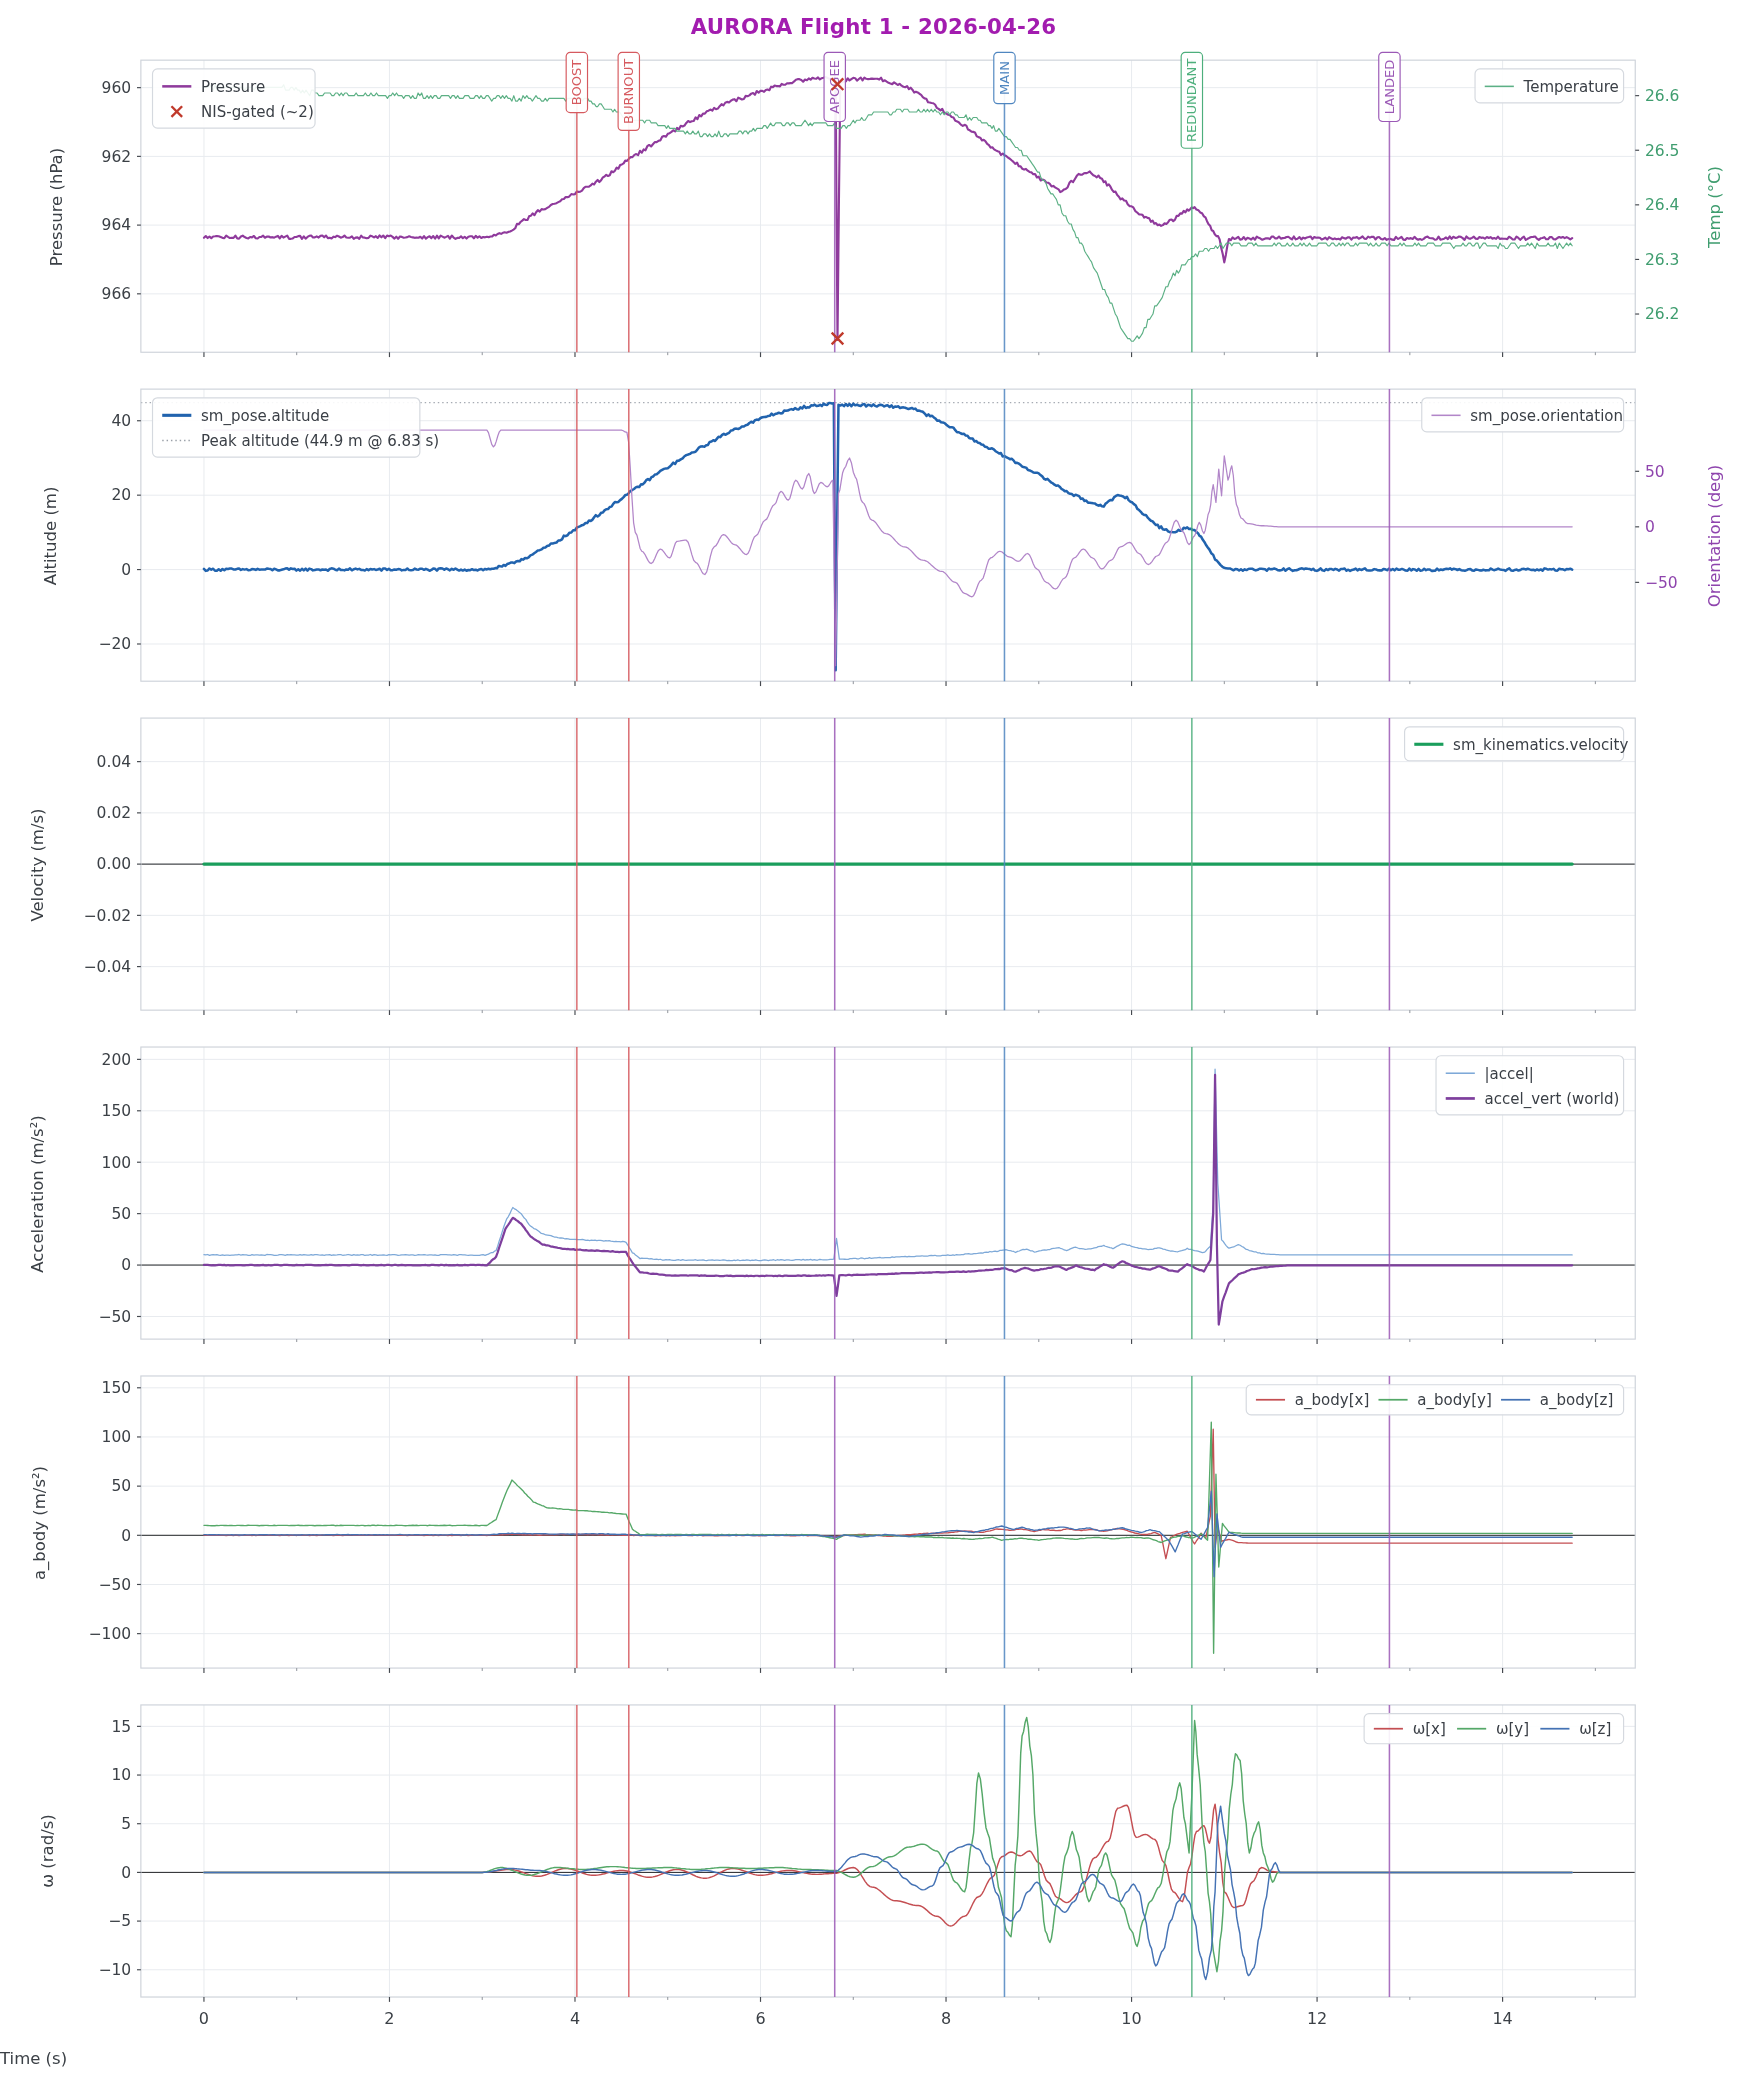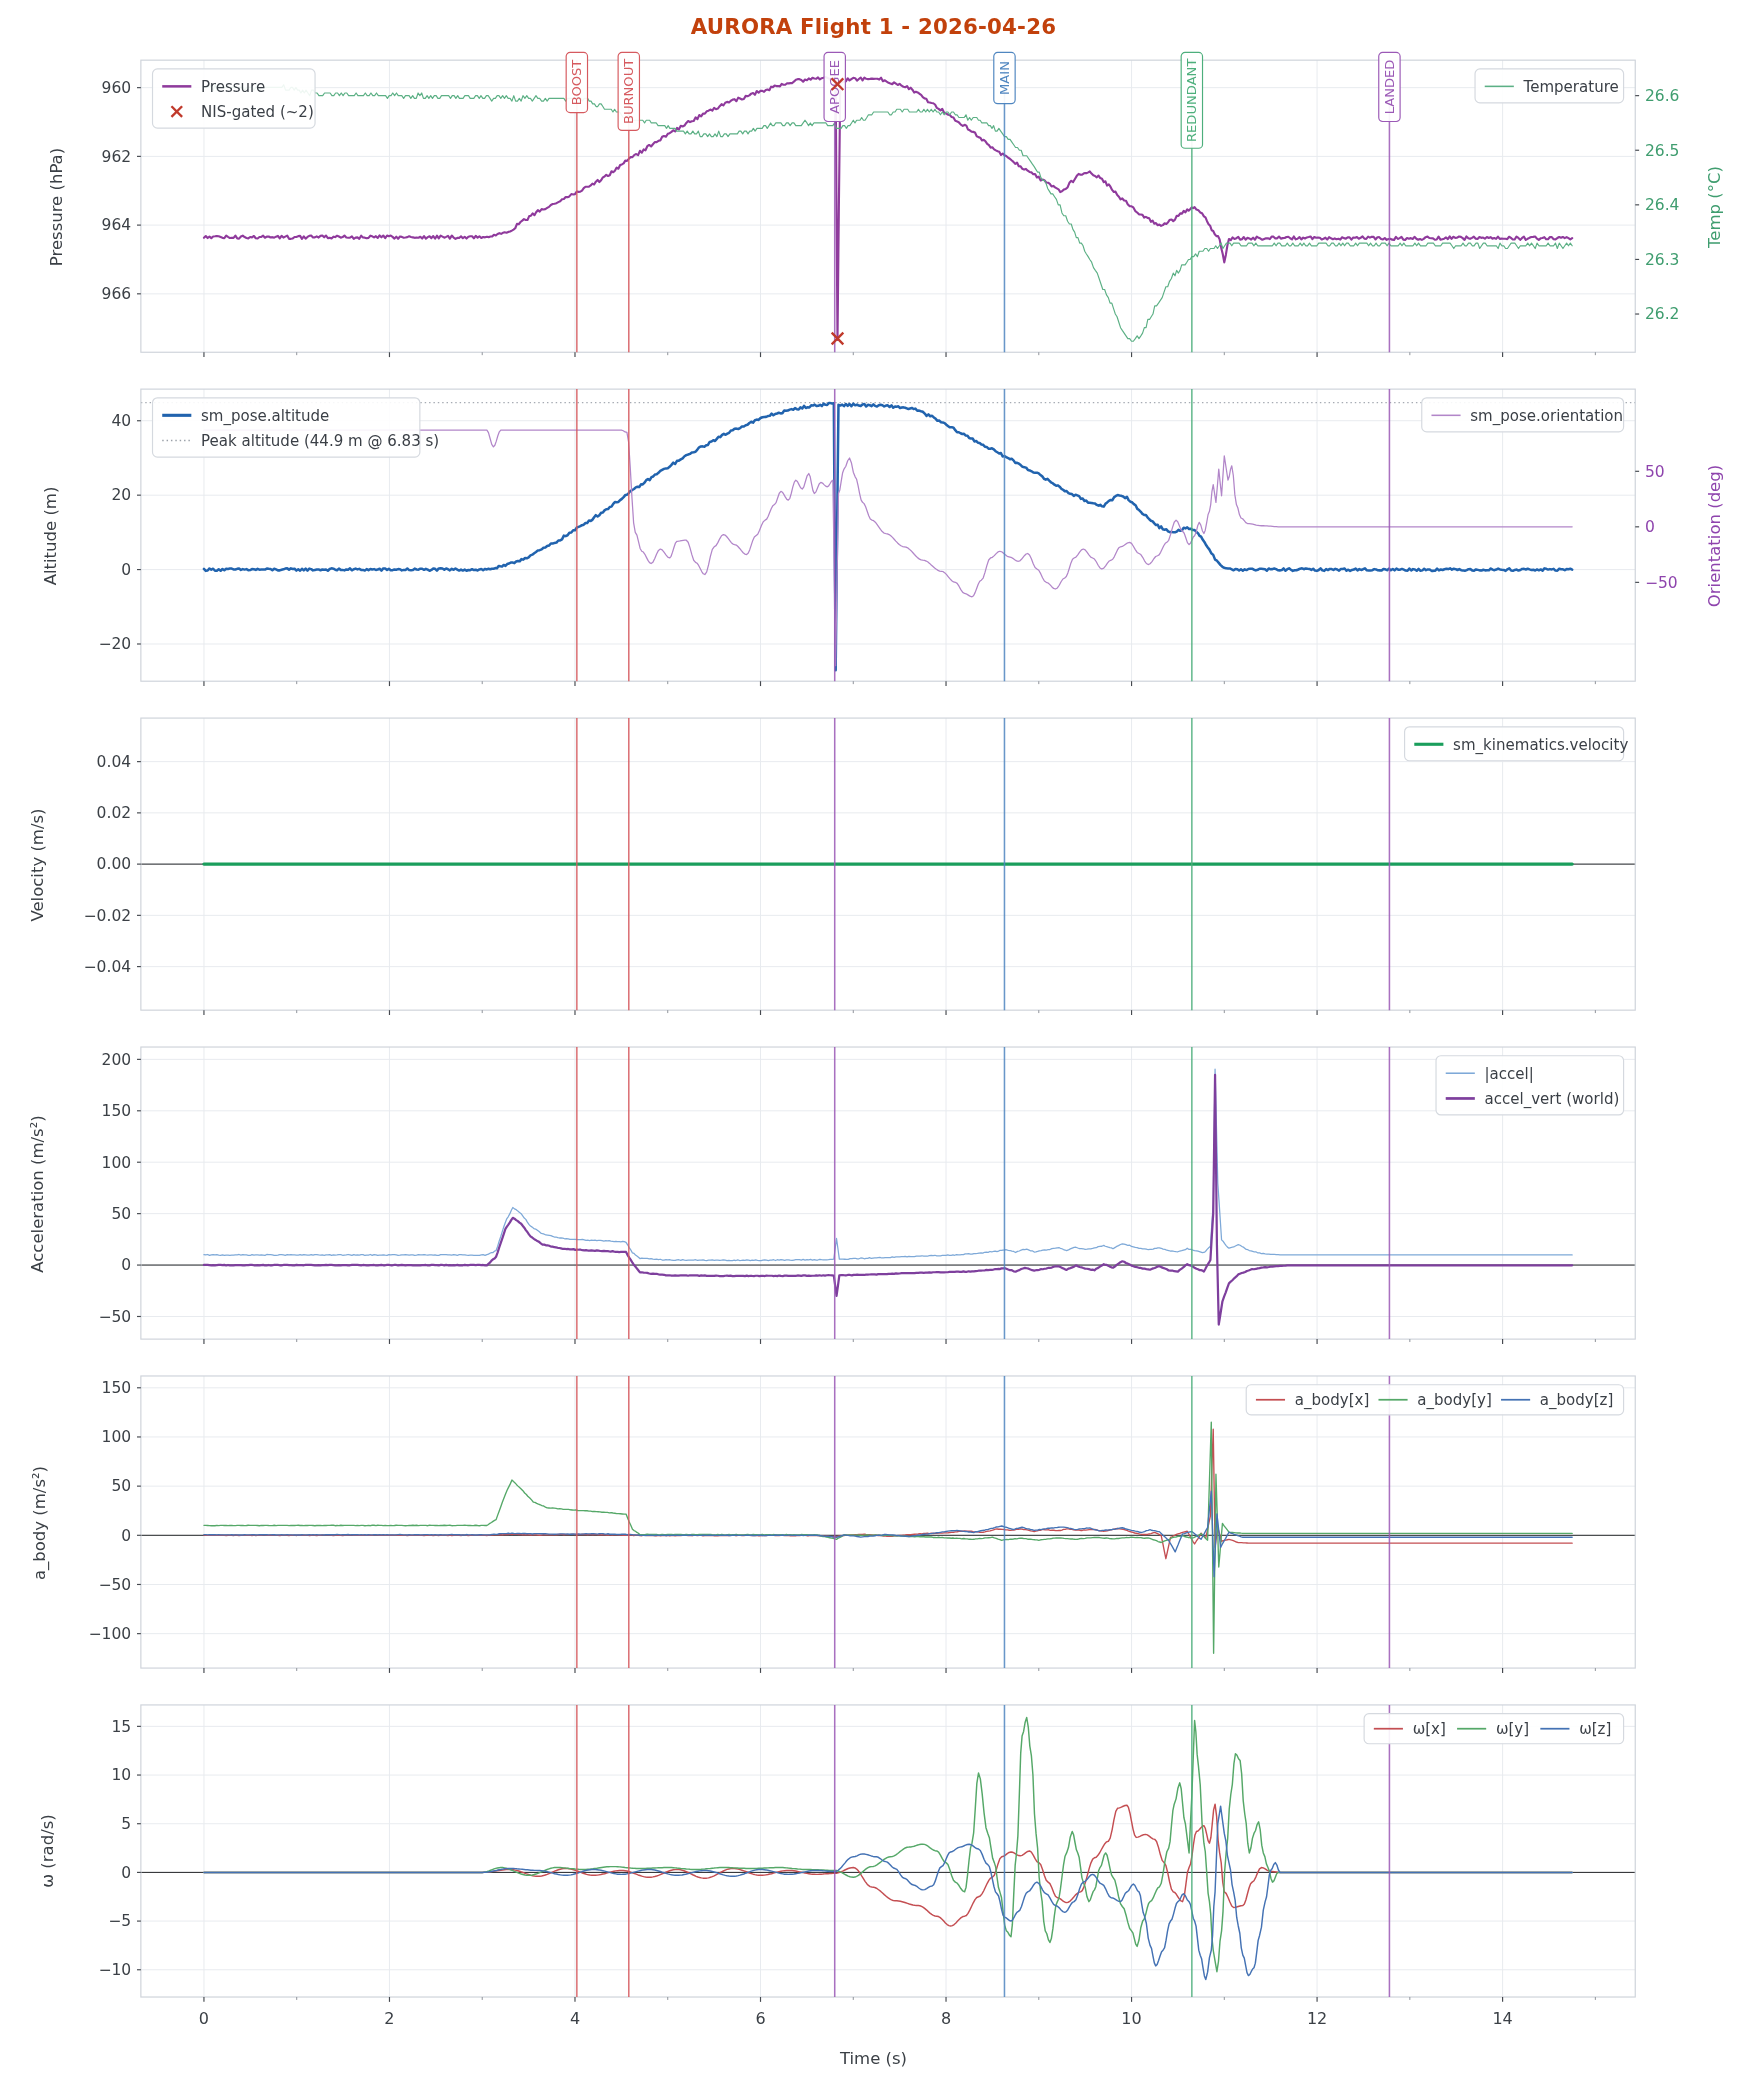--- a/index.html
+++ b/index.html
@@ -1,25 +1,25 @@
 <!DOCTYPE html>
 <html><head>
 <meta charset="utf-8">
 <style>
   html,body{margin:0;padding:0;background:#ffffff;}
   .figure{position:relative;width:1747px;height:2096px;background:#ffffff;
           font-family:"DejaVu Sans",sans-serif;overflow:hidden;}
   svg{position:absolute;left:0;top:0;font-family:"DejaVu Sans",sans-serif;}
   .fig-title{position:absolute;left:0;top:13.6px;width:1747px;text-align:center;
-             font-size:21.3px;font-weight:bold;color:#c2410c;letter-spacing:0.2px;}
+             font-size:21.3px;font-weight:bold;color:#a21caf;letter-spacing:0.2px;}
   .ylab{position:absolute;font-size:16.5px;color:#3b4046;white-space:nowrap;
         transform:translate(-50%,-50%) rotate(-90deg);}
   .ylab-right-temp{color:#3f9d6f;}
   .ylab-right-orient{color:#8e44ad;}
-  .xlab{position:absolute;left:0;top:2049px;width:1747px;text-align:center;
+  .xlab{position:absolute;left:0;top:2049px;width:1747px;text-align:left;
         font-size:16.5px;color:#3b4046;}
 </style>
 </head>
 <body>
 
 <div class="figure">
   <svg id="chart" width="1747" height="2096" viewBox="0 0 1800 2160">
       <defs>
         <clipPath id="clip0">
           <rect x="145" y="62" width="1540" height="301"></rect>

